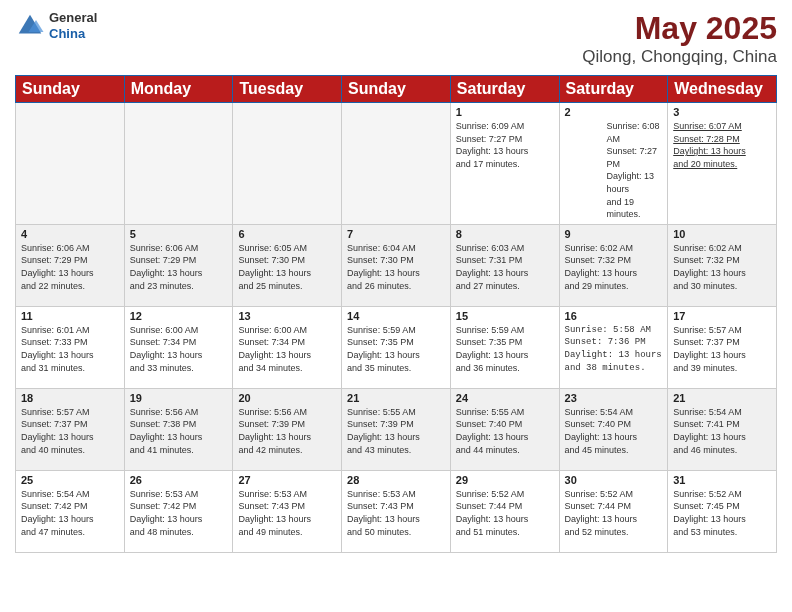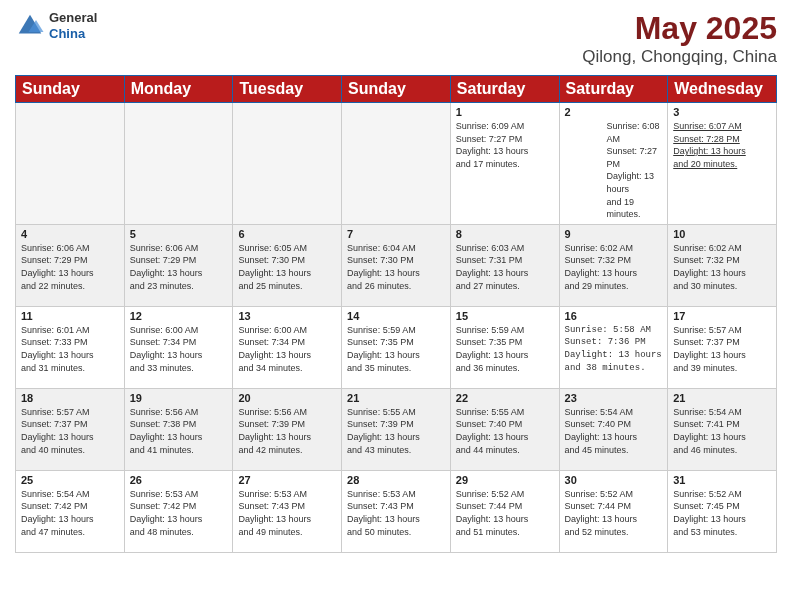--- a/index.html
+++ b/index.html
@@ -278,21 +278,21 @@
 and 42 minutes.</div>
           </td>
           <td>
             <div class="day-num">21</div>
             <div class="day-info" style="white-space: pre-line;">Sunrise: 5:55 AM
 Sunset: 7:39 PM
 Daylight: 13 hours
 and 43 minutes.</div>
           </td>
           <td>
-            <div class="day-num">22</div>
+            <div class="day-num">24</div>
             <div class="day-info" style="white-space: pre-line;">Sunrise: 5:55 AM
 Sunset: 7:40 PM
 Daylight: 13 hours
 and 44 minutes.</div>
           </td>
           <td>
             <div class="day-num">23</div>
             <div class="day-info" style="white-space: pre-line;">Sunrise: 5:54 AM
 Sunset: 7:40 PM
 Daylight: 13 hours

